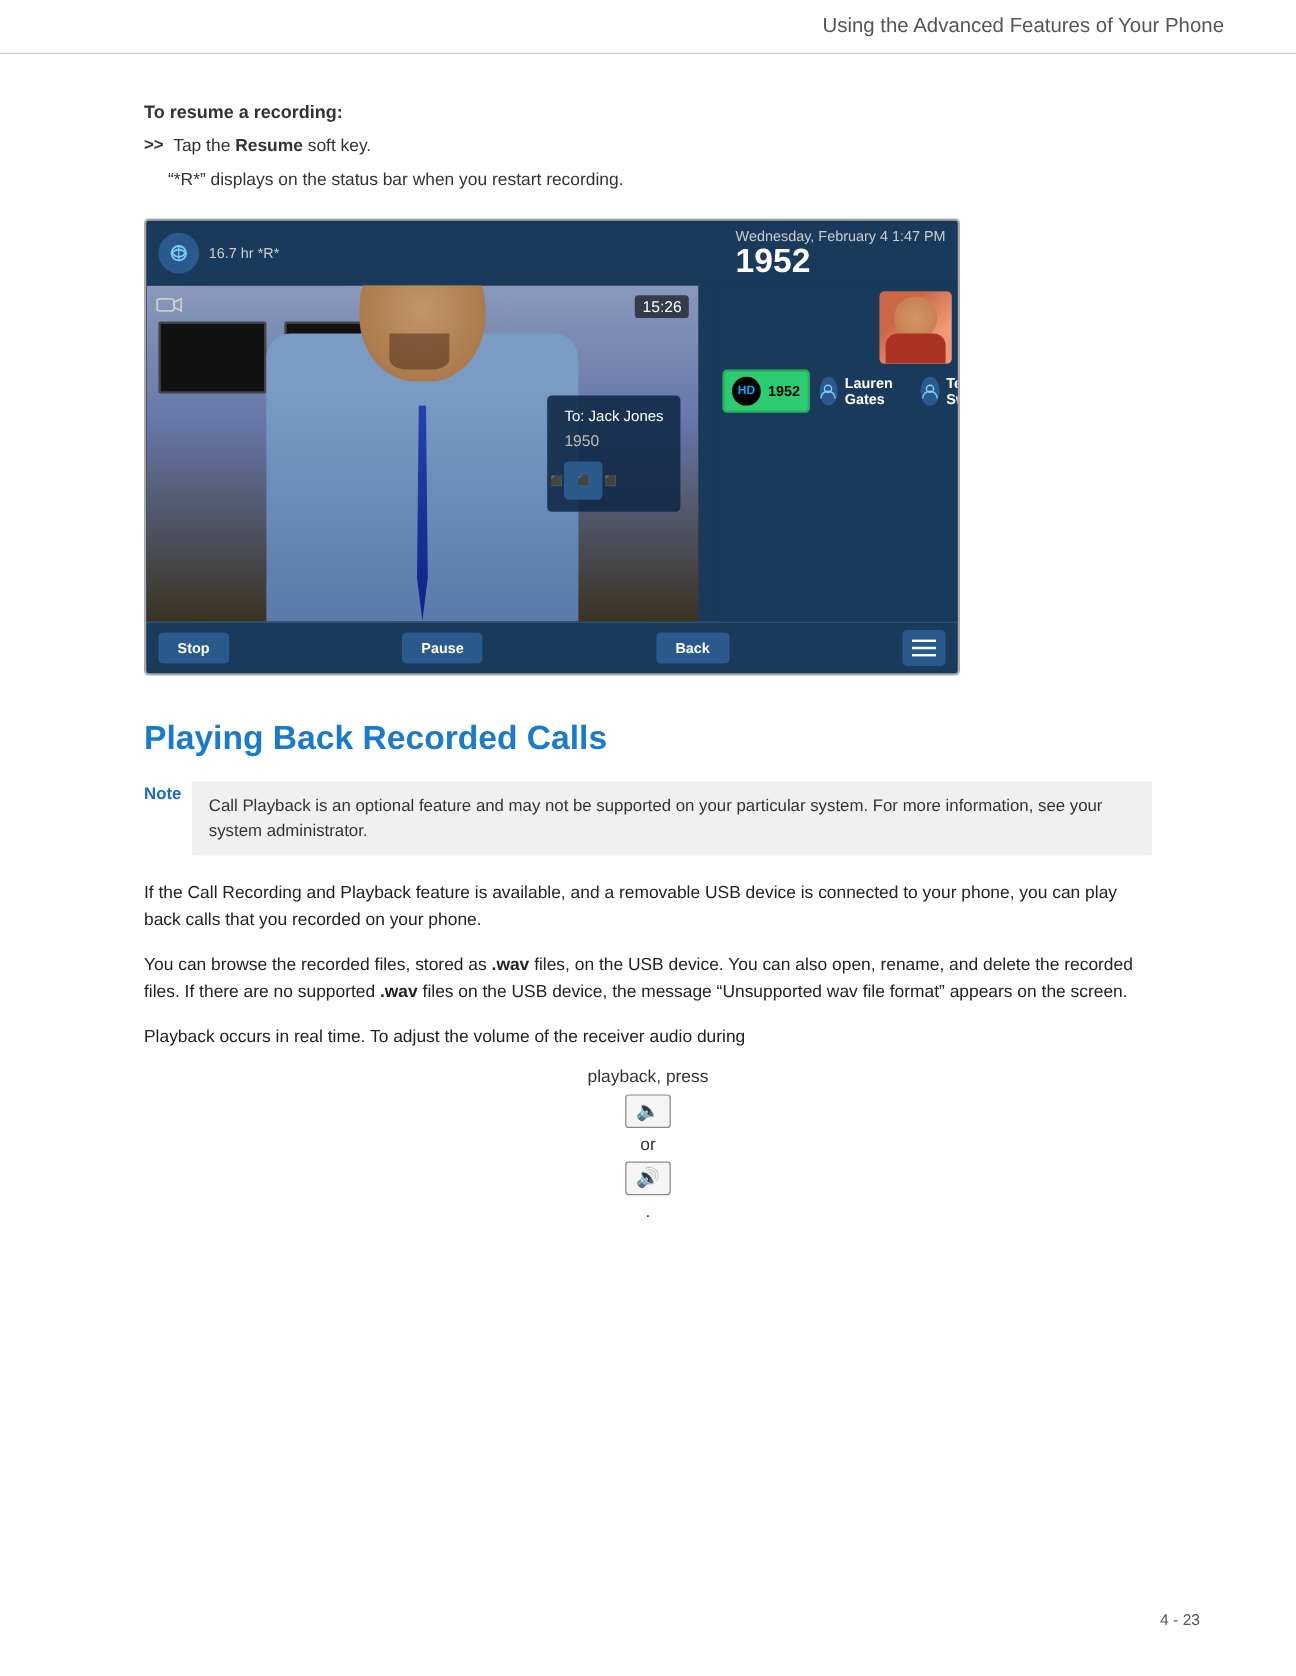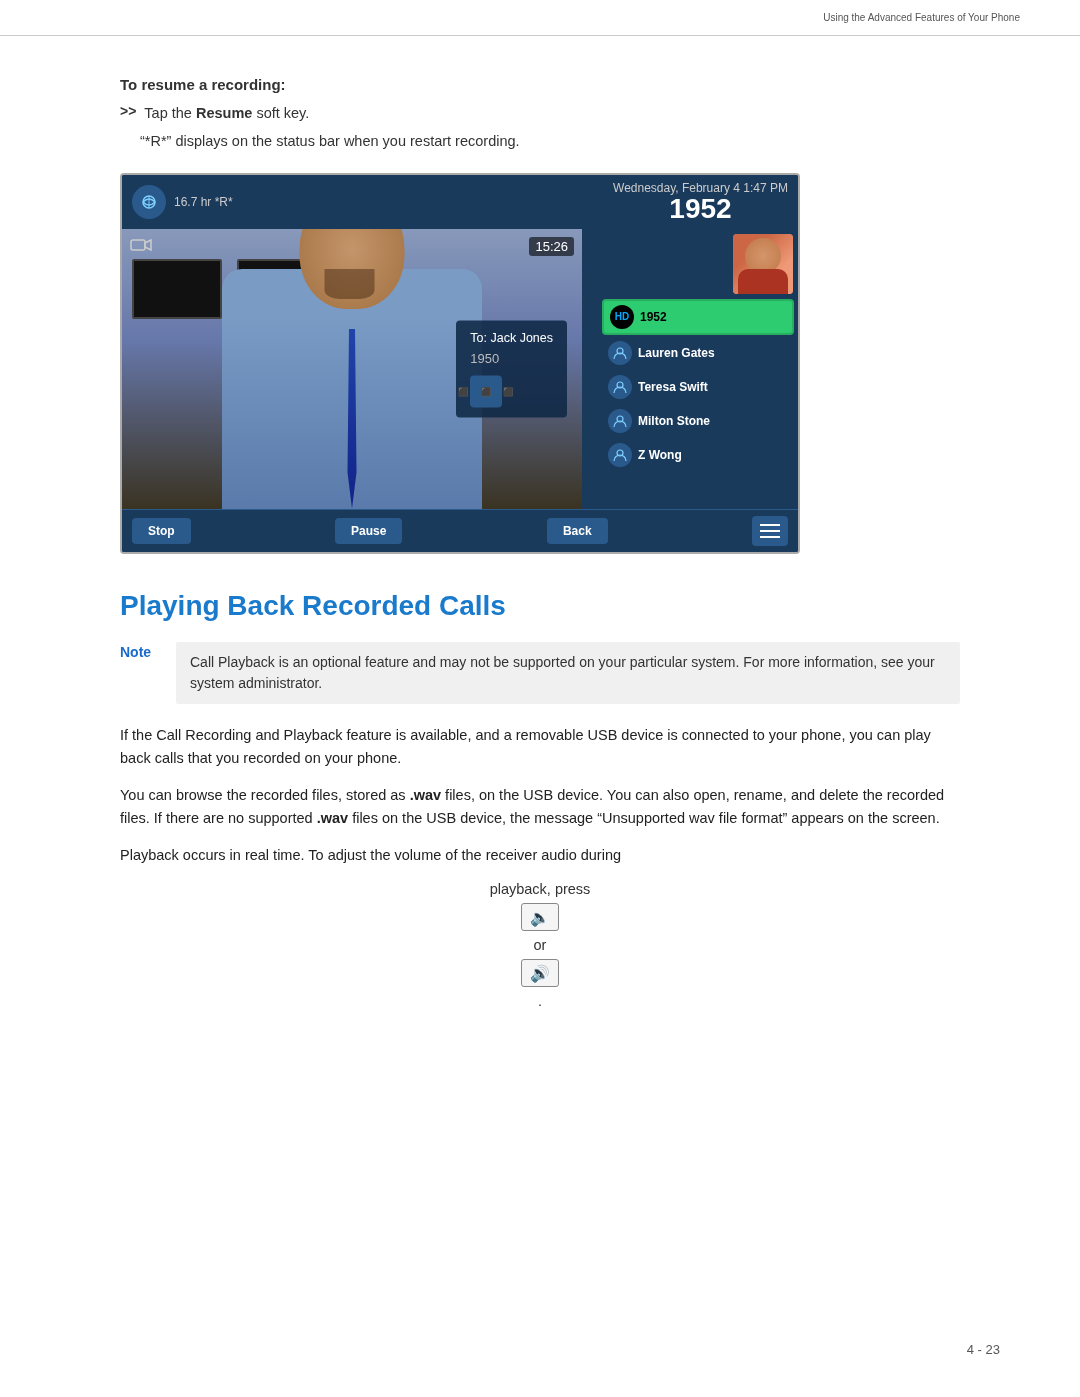--- a/index.html
+++ b/index.html
@@ -10,21 +10,21 @@
       width: 1080px;
       min-height: 1397px;
       position: relative;
     }
 
     
     .page-header {
       border-bottom: 1px solid #ccc;
       padding: 12px 60px;
       text-align: right;
-      font-size: 10px;
+      font-size: 17px;
       color: #555;
     }
 
     
     .content {
       padding: 20px 120px 60px 120px;
     }
 
     
     .resume-section {
@@ -97,21 +97,21 @@
       border-radius: 50%;
       background: #2a5a8c;
       display: flex;
       align-items: center;
       justify-content: center;
       font-size: 16px;
       color: #fff;
     }
 
     .phone-topbar-right {
-      text-align: center;
+      text-align: left;
     }
 
     .phone-topbar-right .date-time {
       font-size: 12px;
       color: #ccc;
     }
 
     .phone-topbar-right .number-large {
       font-size: 28px;
       font-weight: bold;
@@ -190,21 +190,20 @@
       width: 60px;
       height: 60px;
       border-radius: 4px;
       background: linear-gradient(135deg, #d4826a 30%, #e8a080 70%);
       overflow: hidden;
       position: relative;
     }
 
     .call-entries {
       display: flex;
-      flex-direction: column;
       gap: 2px;
       padding: 0 4px;
     }
 
     .call-entry {
       display: flex;
       align-items: center;
       gap: 6px;
       padding: 4px 6px;
       border-radius: 4px;
@@ -284,21 +283,20 @@
       font-size: 28px;
       font-weight: bold;
       color: #1a7acc;
       margin: 36px 0 20px 0;
     }
 
     
     .note-box {
       display: flex;
       align-items: flex-start;
-      gap: 16px;
       margin-bottom: 20px;
     }
 
     .note-label {
       font-weight: bold;
       color: #1a6acc;
       font-size: 14px;
       min-width: 40px;
       padding-top: 2px;
     }

